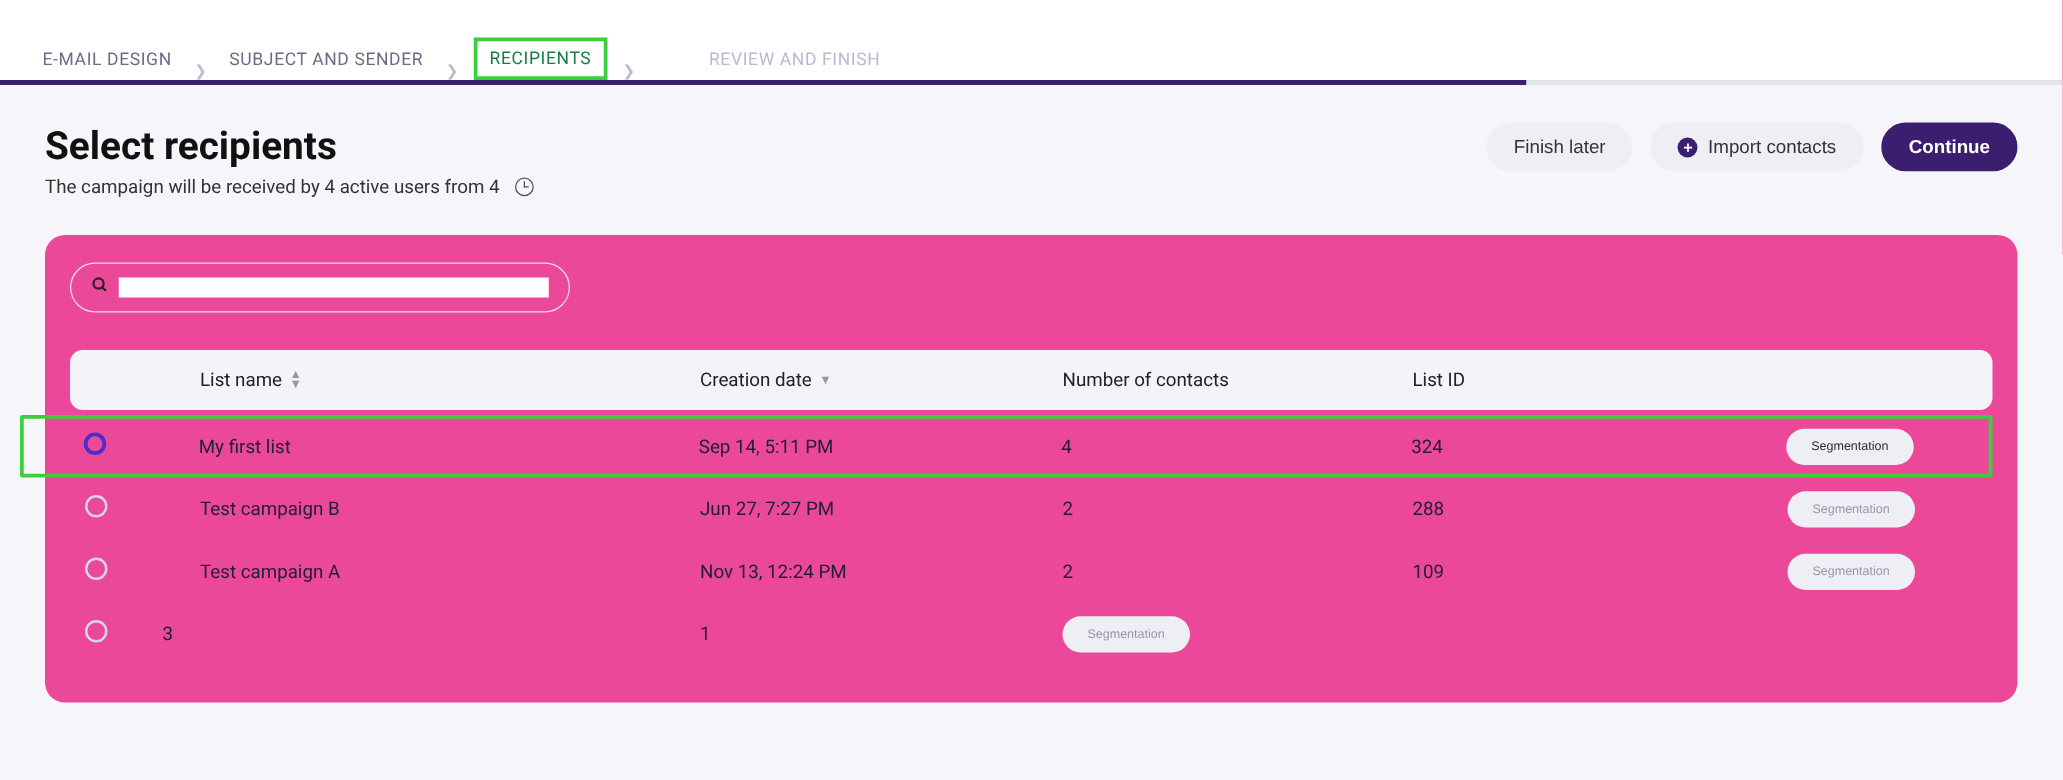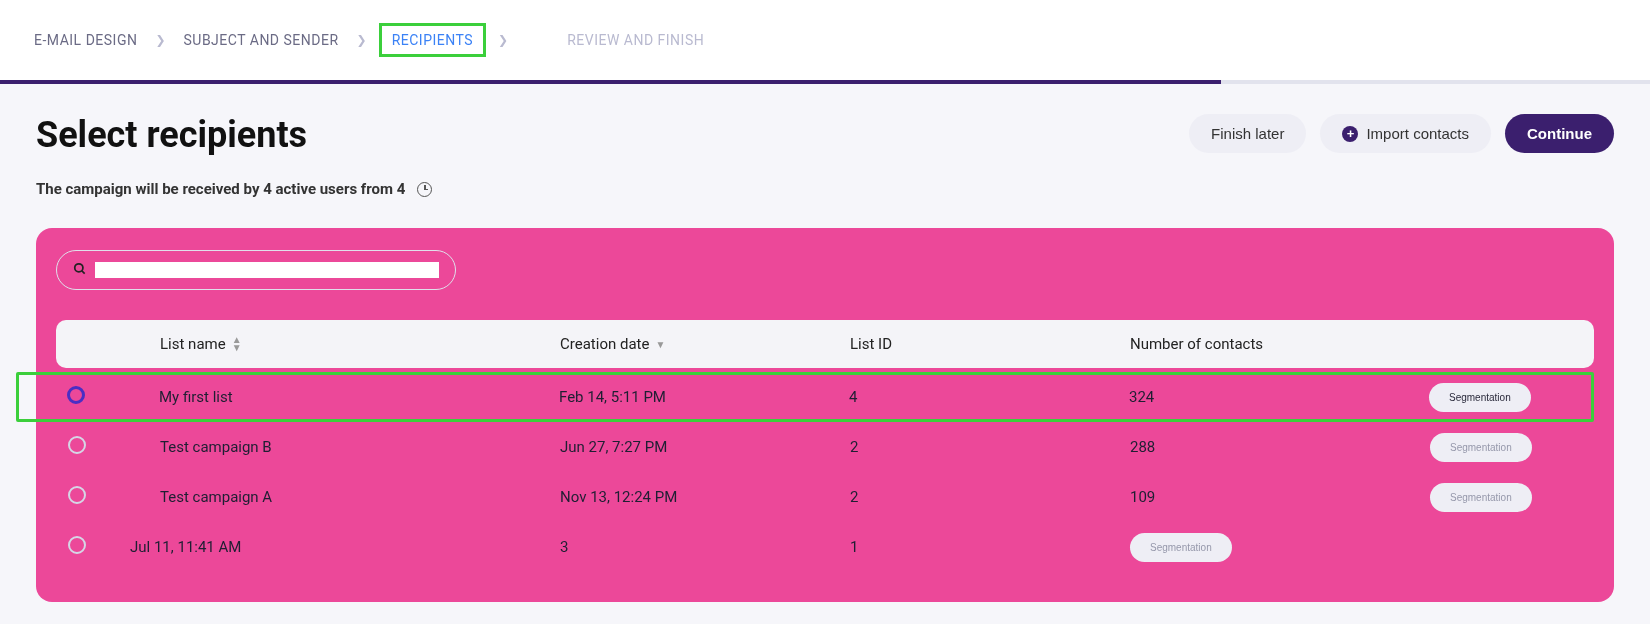--- a/index.html
+++ b/index.html
@@ -5,36 +5,36 @@
   * { box-sizing: border-box; margin: 0; padding: 0; }
   body {
     font-family: -apple-system, BlinkMacSystemFont, "Segoe UI", Roboto, Arial, sans-serif;
     background: #fff;
     color: #1a1a1a;
     width: 1650px;
   }
 
   
   .breadcrumb {
-    height: 80px;
+    height: 64px;
     display: flex;
-    align-items: center;
+    align-items: flex-end;
     padding: 0 28px;
     gap: 12px;
   }
   .bc-item {
     font-size: 14px;
     letter-spacing: 0.5px;
     color: #6b6b85;
     cursor: pointer;
     padding: 8px 6px;
   }
   .bc-item.disabled { color: #b9bad0; cursor: default; margin-left: 41px; }
   .bc-item.active {
-    color: #3b82f6;
+    color: #15803d;
     border: 3px solid #3bcf3b;
     padding: 6px 10px;
   }
   .bc-chevron { color: #b9bad0; font-size: 12px; }
 
   
   .progress-track {
     width: 100%;
     height: 4px;
     background: #e2e3ed;
@@ -53,32 +53,31 @@
     min-height: 560px;
   }
 
   .header-row {
     display: flex;
     align-items: flex-start;
     justify-content: space-between;
     margin-bottom: 30px;
   }
   .title-block h1 {
-    font-size: 36px;
+    font-size: 31px;
     font-weight: 700;
     color: #111;
-    margin-bottom: 24px;
+    margin-bottom: 5px;
   }
   .subtitle {
     font-size: 15px;
     color: #333;
     display: flex;
     align-items: center;
     gap: 12px;
-    font-weight: bold;
   }
   .clock-icon {
     display:inline-flex;
     width:15px; height:15px;
     border:1.5px solid #555;
     border-radius:50%;
     position:relative;
   }
   .clock-icon::after{
     content:"";
@@ -266,32 +265,32 @@
         <span class="sort-ind">
             <span>▲</span>
             <span>▼</span>
           </span>
       </div>
       <div class="th-sort">
         <span>Creation date</span>
         <span class="sort-down">▼</span>
       </div>
       <div>
+        <span>Number of contacts</span>
+      </div>
+      <div>
         <span>List ID</span>
-      </div>
-      <div>
-        <span>Number of contacts</span>
       </div>
       <div></div>
     </div>
 
     <div class="table-row row-selected">
       <div><span class="radio selected"></span></div>
       <div class="cell-pad">My first list</div>
-      <div>Feb 14, 5:11 PM</div>
+      <div>Sep 14, 5:11 PM</div>
       <div>4</div>
       <div>324</div>
       <div><button class="seg-btn active">Segmentation</button></div>
     </div>
 
     <div class="table-row">
       <div><span class="radio"></span></div>
       <div class="cell-pad">Test campaign B</div>
       <div>Jun 27, 7:27 PM</div>
       <div>2</div>
@@ -303,20 +302,19 @@
       <div><span class="radio"></span></div>
       <div class="cell-pad">Test campaign A</div>
       <div>Nov 13, 12:24 PM</div>
       <div>2</div>
       <div>109</div>
       <div><button class="seg-btn">Segmentation</button></div>
     </div>
 
     <div class="table-row">
       <div><span class="radio"></span></div>
-      <div>Jul 11, 11:41 AM</div>
       <div>3</div>
       <div>1</div>
       <div><button class="seg-btn">Segmentation</button></div>
     </div>
 
   </div>
 </div>
 
 </body></html>

